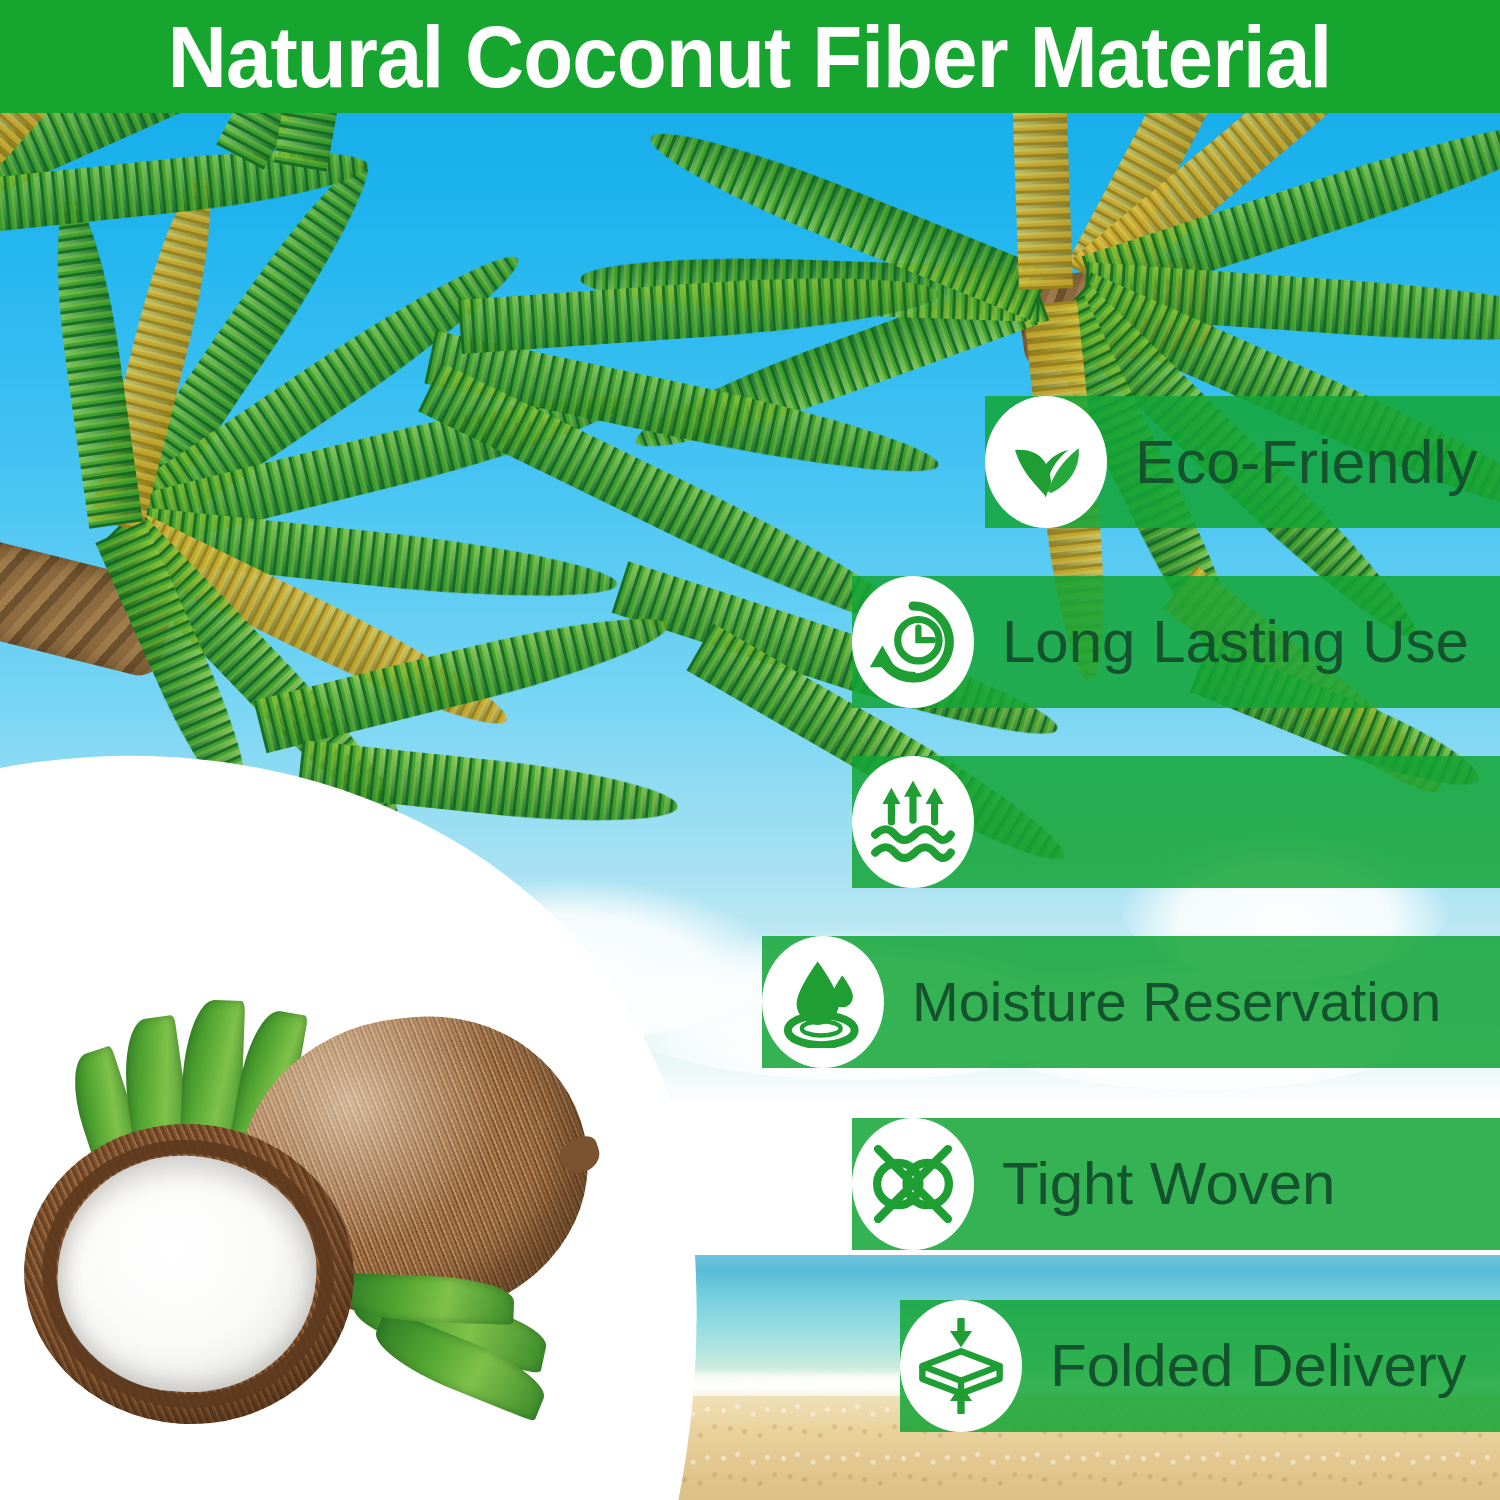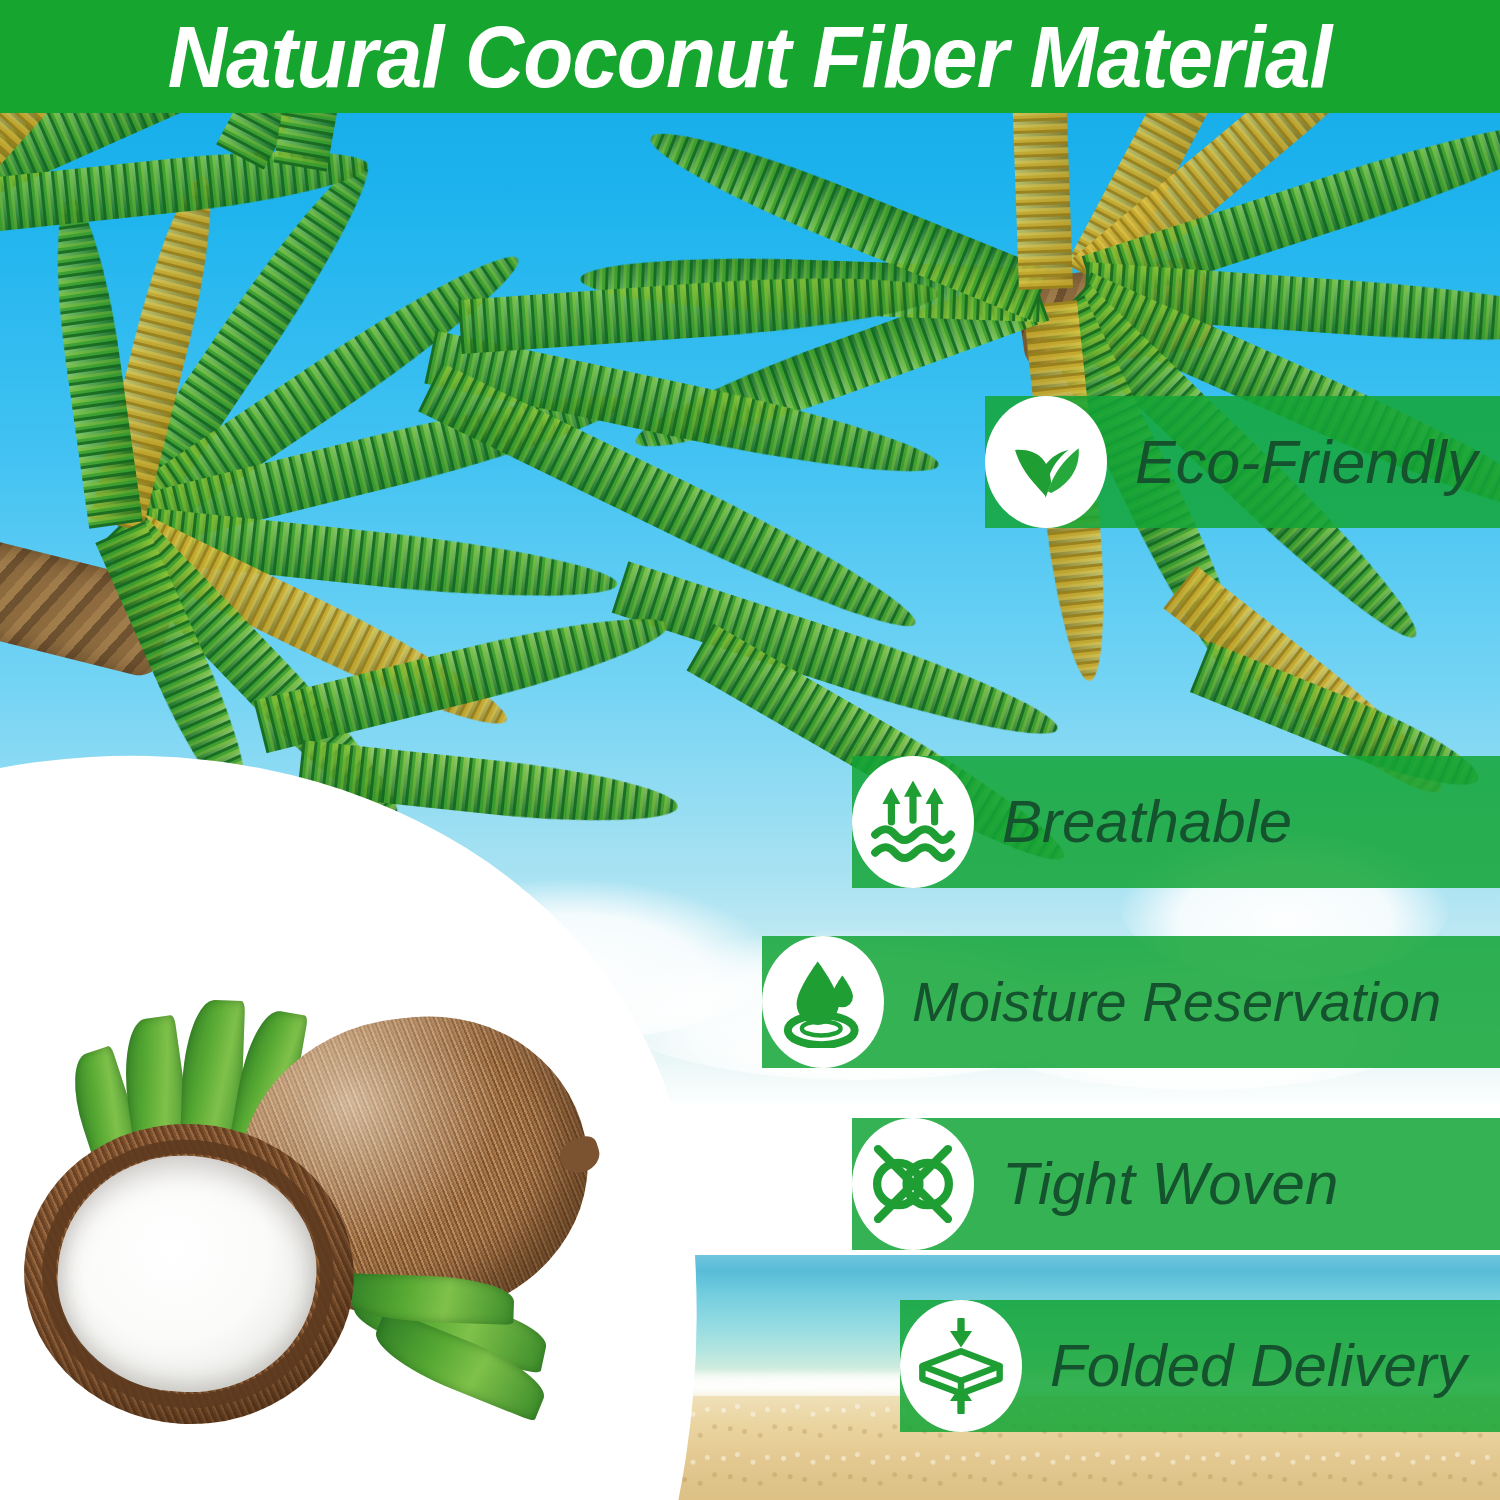--- a/index.html
+++ b/index.html
@@ -7,21 +7,20 @@
     padding: 0;
     background: #ffffff;
   }
   #stage {
     position: relative;
     width: 1500px;
     height: 1500px;
     overflow: hidden;
     font-family: "Liberation Sans", sans-serif;
     background: #7fd0f0;
-    font-style: italic;
   }
 
   
   .bg-layer { position: absolute; inset: 0; }
 
   .sky {
     position: absolute;
     left: 0; top: 0; width: 1500px; height: 1320px;
     background:
       linear-gradient(to bottom,
@@ -373,37 +372,48 @@
     <div class="icon-circle">
       <svg width="86" height="86" viewBox="0 0 100 100" aria-hidden="true">
         <path d="M50 92 C50 70 56 52 76 36 C58 40 44 54 42 74 Z" fill="#1f9e34"></path>
         <path d="M50 90 C36 74 22 62 14 36 C40 34 54 48 56 74 Z" fill="#1f9e34"></path>
         <path d="M52 84 C60 62 70 48 88 34 C90 58 76 76 56 86 Z" fill="#27a83c"></path>
       </svg>
     </div>
     <div class="label">Eco-Friendly</div>
   </div>
 
+  <div class="feature f2">
+    <div class="icon-circle">
+      <svg width="90" height="90" viewBox="0 0 100 100" aria-hidden="true">
+        <path d="M50 10 a40 40 0 1 1 -33 62" fill="none" stroke="#1f9e34" stroke-width="10" stroke-linecap="round"></path>
+        <path d="M50 88 a38 38 0 0 1 -34 -21" fill="none" stroke="#1f9e34" stroke-width="10" stroke-linecap="round"></path>
+        <polygon points="16,54 30,78 2,78" fill="#1f9e34"></polygon>
+        <circle cx="56" cy="48" r="23" fill="none" stroke="#1f9e34" stroke-width="8"></circle>
+        <path d="M56 34 V48 H72" fill="none" stroke="#1f9e34" stroke-width="7" stroke-linecap="round"></path>
+      </svg>
+    </div>
+    <div class="label">Long Lasting Use</div>
+  </div>
 
   <div class="feature f3">
     <div class="icon-circle">
       <svg width="90" height="90" viewBox="0 0 100 100" aria-hidden="true">
         <g fill="none" stroke="#1f9e34" stroke-width="8" stroke-linecap="round">
           <path d="M26 50 V26"></path>
             <path d="M50 48 V16"></path>
             <path d="M74 50 V26"></path>
         </g>
         <polygon points="26,12 36,30 16,30" fill="#1f9e34"></polygon>
         <polygon points="50,4 60,22 40,22" fill="#1f9e34"></polygon>
         <polygon points="74,12 84,30 64,30" fill="#1f9e34"></polygon>
         <path d="M8 64 q12 -12 22 0 t22 0 t22 0 t18 0" fill="none" stroke="#1f9e34" stroke-width="9" stroke-linecap="round"></path>
         <path d="M8 84 q12 -12 22 0 t22 0 t22 0 t18 0" fill="none" stroke="#1f9e34" stroke-width="9" stroke-linecap="round"></path>
       </svg>
     </div>
-    <div class="label">Breathable</div>
   </div>
 
   <div class="feature f4">
     <div class="icon-circle">
       <svg width="88" height="92" viewBox="0 0 100 104" aria-hidden="true">
         <path d="M44 6 C44 6 20 38 20 54 a24 24 0 0 0 48 0 C68 38 44 6 44 6 Z" fill="#1f9e34"></path>
         <path d="M72 22 C72 22 60 38 60 46 a12 12 0 0 0 24 0 C84 38 72 22 72 22 Z" fill="#1f9e34"></path>
         <ellipse cx="48" cy="84" rx="38" ry="17" fill="none" stroke="#1f9e34" stroke-width="9"></ellipse>
         <ellipse cx="48" cy="82" rx="22" ry="8" fill="none" stroke="#1f9e34" stroke-width="5"></ellipse>
       </svg>

